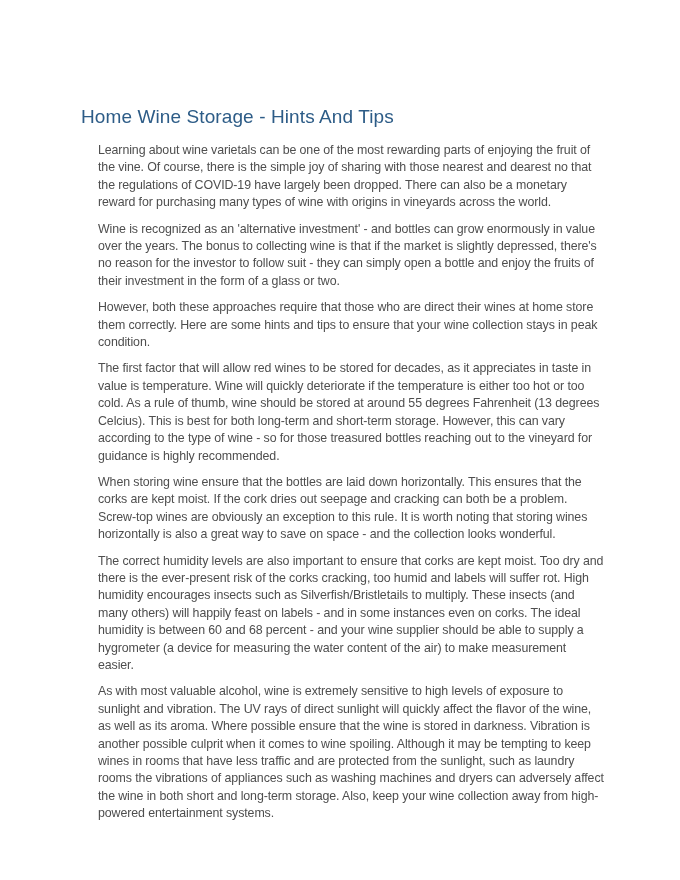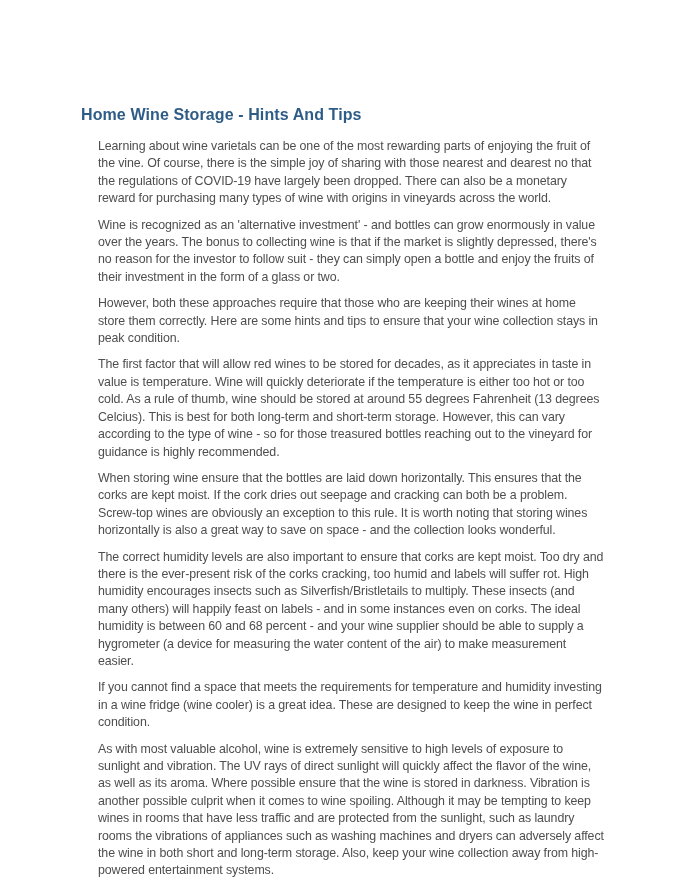--- a/index.html
+++ b/index.html
@@ -16,22 +16,22 @@
     font-family: "Liberation Sans", "DejaVu Sans", sans-serif;
   }
   .content {
     position: absolute;
     top: 106px;
     left: 81px;
     width: 524px;
   }
   h1.doc-title {
     margin: 0 0 14px 0;
-    font-size: 16px;
-    font-weight: 700;
+    font-size: 19px;
+    font-weight: 400;
     letter-spacing: 0.1px;
     color: #2d5c87;
     font-family: "Liberation Sans", "DejaVu Sans", sans-serif;
   }
   p.doc-paragraph {
     margin: 0 0 9px 17px;
     font-size: 12.4px;
     line-height: 17.4px;
     letter-spacing: -0.1px;
     color: #4e4e4e;
@@ -39,20 +39,19 @@
   }
 </style>
 </head>
 <body>
 
 <div class="page">
   <div class="content">
     <h1 class="doc-title">Home Wine Storage - Hints And Tips</h1>
     <p class="doc-paragraph">Learning about wine varietals can be one of the most rewarding parts of enjoying the fruit of the vine. Of course, there is the simple joy of sharing with those nearest and dearest no that the regulations of COVID-19 have largely been dropped. There can also be a monetary reward for purchasing many types of wine with origins in vineyards across the world.</p>
     <p class="doc-paragraph">Wine is recognized as an 'alternative investment' - and bottles can grow enormously in value over the years. The bonus to collecting wine is that if the market is slightly depressed, there's no reason for the investor to follow suit - they can simply open a bottle and enjoy the fruits of their investment in the form of a glass or two.</p>
-    <p class="doc-paragraph">However, both these approaches require that those who are keeping their wines at home store them correctly. Here are some hints and tips to ensure that your wine collection stays in peak condition.</p>
+    <p class="doc-paragraph">However, both these approaches require that those who are direct their wines at home store them correctly. Here are some hints and tips to ensure that your wine collection stays in peak condition.</p>
     <p class="doc-paragraph">The first factor that will allow red wines to be stored for decades, as it appreciates in taste in value is temperature. Wine will quickly deteriorate if the temperature is either too hot or too cold. As a rule of thumb, wine should be stored at around 55 degrees Fahrenheit (13 degrees Celcius). This is best for both long-term and short-term storage. However, this can vary according to the type of wine - so for those treasured bottles reaching out to the vineyard for guidance is highly recommended.</p>
     <p class="doc-paragraph">When storing wine ensure that the bottles are laid down horizontally. This ensures that the corks are kept moist. If the cork dries out seepage and cracking can both be a problem. Screw-top wines are obviously an exception to this rule. It is worth noting that storing wines horizontally is also a great way to save on space - and the collection looks wonderful.</p>
     <p class="doc-paragraph">The correct humidity levels are also important to ensure that corks are kept moist. Too dry and there is the ever-present risk of the corks cracking, too humid and labels will suffer rot. High humidity encourages insects such as Silverfish/Bristletails to multiply. These insects (and many others) will happily feast on labels - and in some instances even on corks. The ideal humidity is between 60 and 68 percent - and your wine supplier should be able to supply a hygrometer (a device for measuring the water content of the air) to make measurement easier.</p>
-    <p class="doc-paragraph">If you cannot find a space that meets the requirements for temperature and humidity investing in a wine fridge (wine cooler) is a great idea. These are designed to keep the wine in perfect condition.</p>
     <p class="doc-paragraph">As with most valuable alcohol, wine is extremely sensitive to high levels of exposure to sunlight and vibration. The UV rays of direct sunlight will quickly affect the flavor of the wine, as well as its aroma. Where possible ensure that the wine is stored in darkness. Vibration is another possible culprit when it comes to wine spoiling. Although it may be tempting to keep wines in rooms that have less traffic and are protected from the sunlight, such as laundry rooms the vibrations of appliances such as washing machines and dryers can adversely affect the wine in both short and long-term storage. Also, keep your wine collection away from high-powered entertainment systems.</p>
   </div>
 </div>
 
 </body></html>

